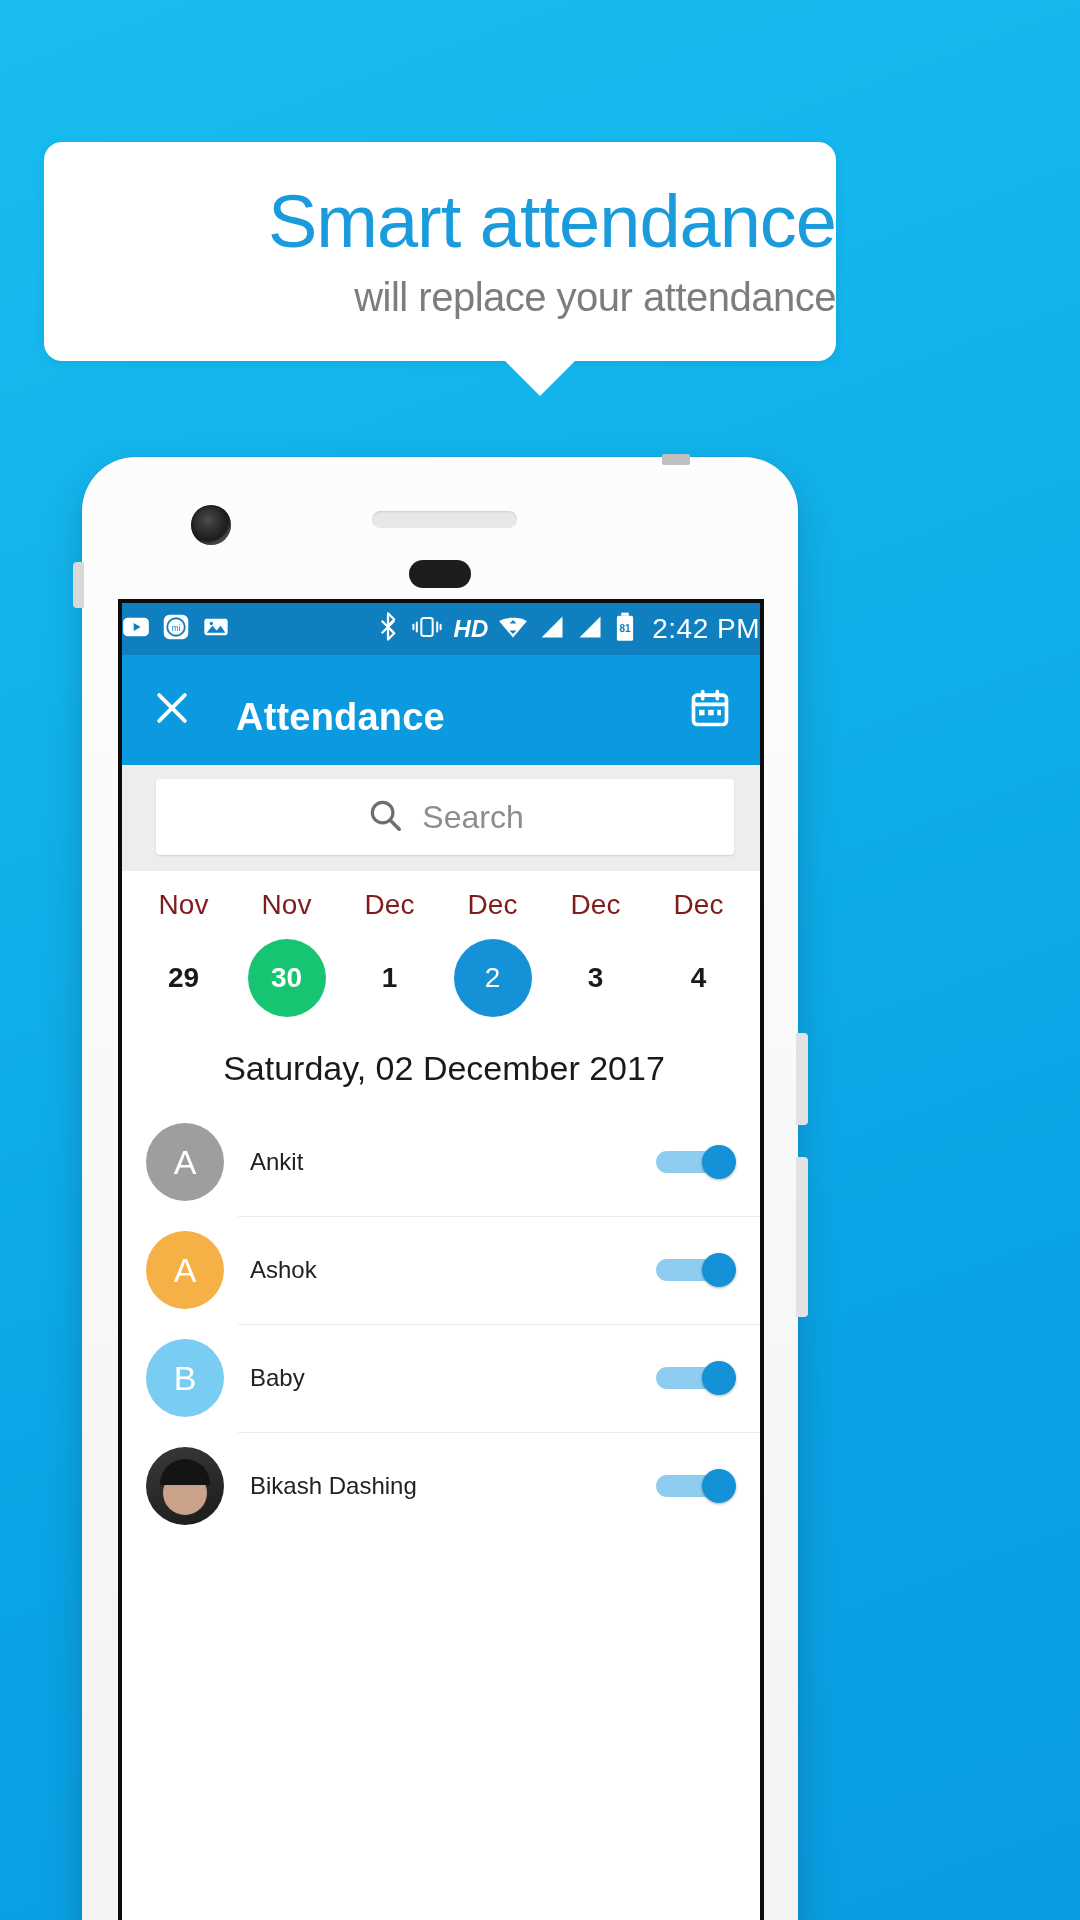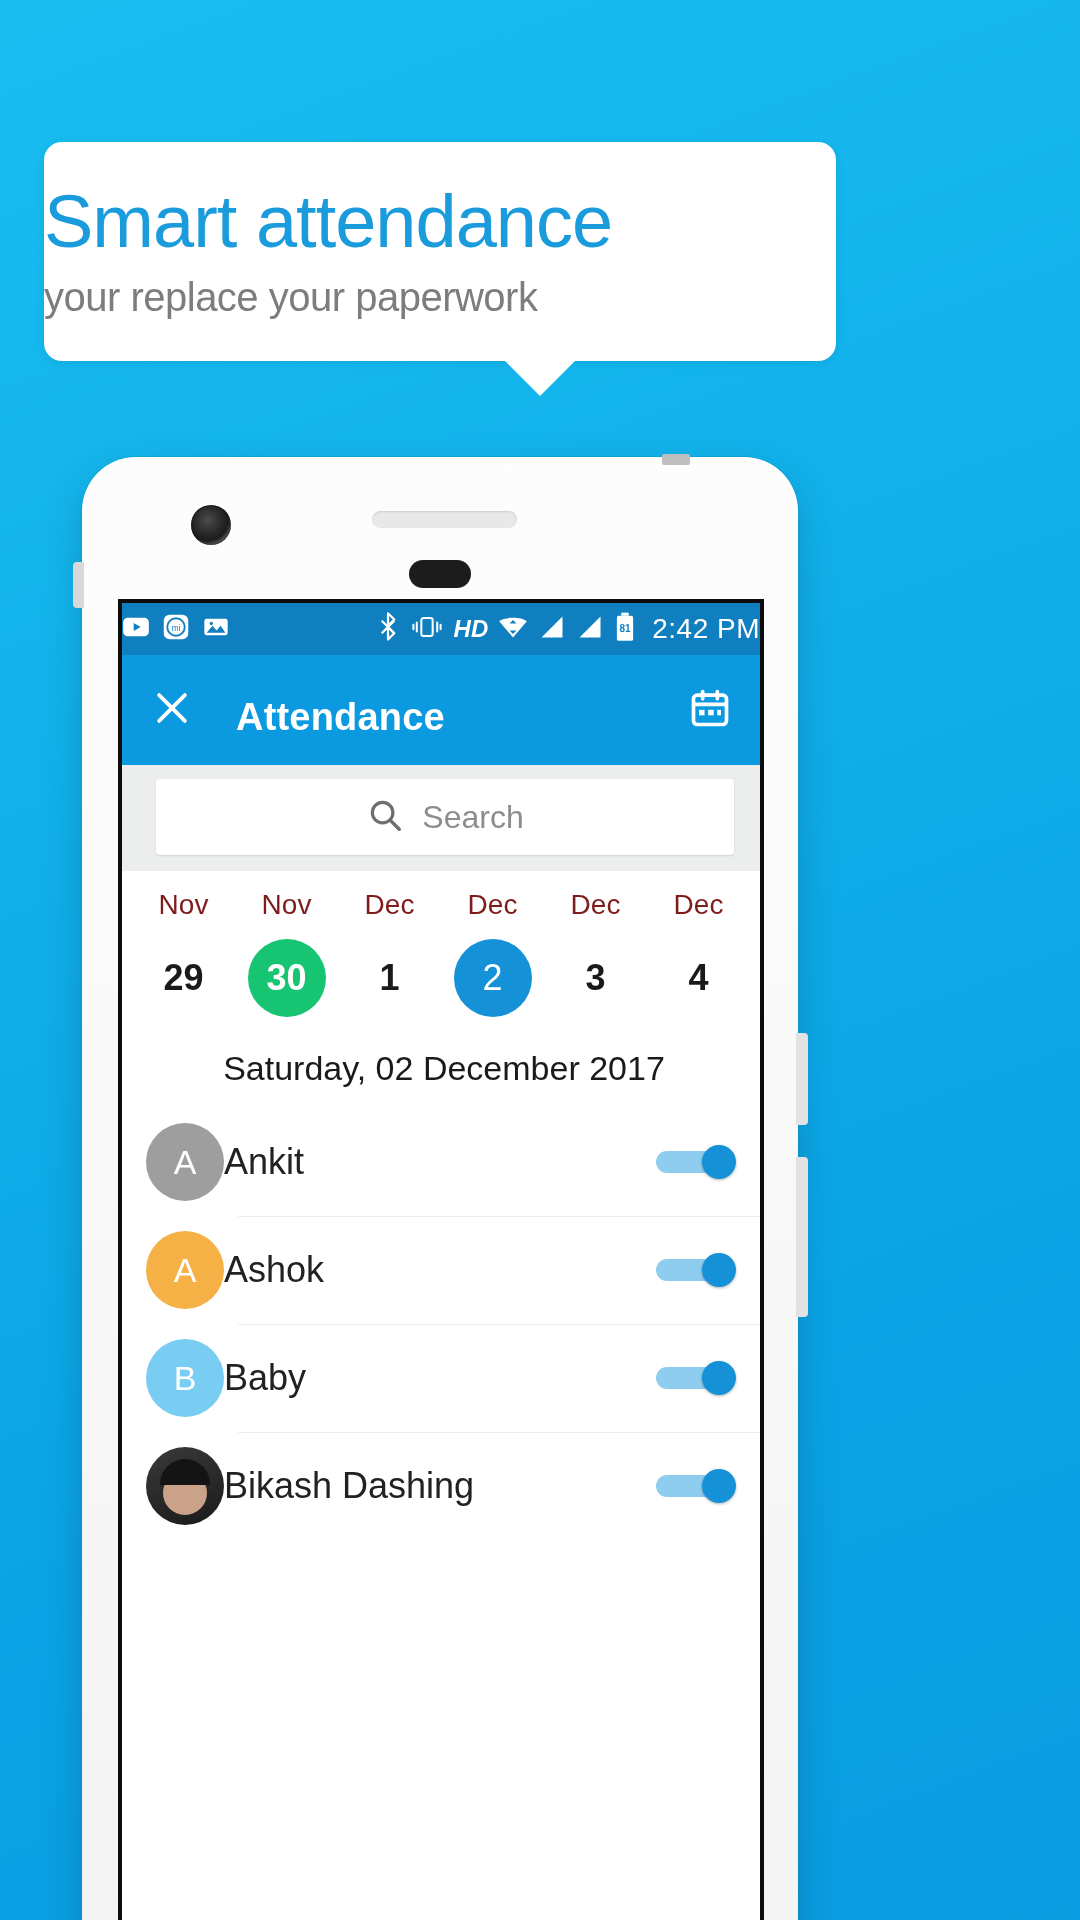--- a/index.html
+++ b/index.html
@@ -8,21 +8,21 @@
     font-family: "Liberation Sans", sans-serif;
     background: linear-gradient(160deg, #19bdf0 0%, #12b3ec 30%, #0aa3e6 70%, #0b9ce2 100%);
     position:relative;
   }
 
   
   #promo-bubble {
     position:absolute; left:44px; top:142px; width:792px; height:219px;
     background:#ffffff; border-radius:18px;
     box-shadow:0 2px 10px rgba(0,0,0,0.08);
-    display:flex; flex-direction:column; align-items:flex-start; justify-content:center;
+    display:flex; flex-direction:column; align-items:flex-end; justify-content:center;
   }
   #promo-tail {
     position:absolute; left:50%; top:360px; transform:translateX(-50%);
     width:0; height:0;
     border-left:36px solid transparent;
     border-right:36px solid transparent;
     border-top:36px solid #ffffff;
   }
   .promo-title {
     font-size:74px; color:#1a9bdc; font-weight:400;
@@ -107,21 +107,21 @@
   #search-placeholder { font-size:32px; color:#8d8d8d; margin-left:18px; }
 
   
   #date-strip { display:flex; padding:18px 10px 10px 10px; background:#ffffff; }
   .date-cell { flex:1; display:flex; flex-direction:column; align-items:center; }
   .date-month { font-size:28px; color:#7f1d1d; font-weight:400; margin-bottom:18px; }
   .date-num-wrap {
     width:78px; height:78px; border-radius:50%;
     display:flex; align-items:center; justify-content:center;
   }
-  .date-num { font-size:36px; font-weight:700; color:#1a1a1a; }
+  .date-num { font-size:28px; font-weight:700; color:#1a1a1a; }
   .date-num-wrap.today { background:#17c472; }
   .date-num-wrap.today .date-num { color:#ffffff; }
   .date-num-wrap.selected { background:#1591d8; }
   .date-num-wrap.selected .date-num { color:#ffffff; font-weight:400; }
 
   
   #date-header {
     text-align:center; font-size:34px; color:#1a1a1a;
     padding:22px 0 20px 6px; font-weight:400;
   }
@@ -146,40 +146,40 @@
   .avatar .face {
     position:absolute; width:44px; height:44px; border-radius:50%;
     background:#caa289; bottom:10px; left:50%; transform:translateX(-50%);
   }
   .avatar .hair {
     position:absolute; width:50px; height:26px; border-radius:25px 25px 0 0;
     background:#141414; top:12px; left:50%; transform:translateX(-50%);
   }
   .avatar.photo-2 .face { background:#b8865f; }
   .avatar.photo-2 .hair { background:#241a12; }
-  .row-name { font-size:36px; color:#222222; }
+  .row-name { font-size:24px; color:#222222; margin-left:26px; }
   .toggle {
     margin-left:auto; width:80px; height:34px; position:relative;
   }
   .toggle .track {
     position:absolute; left:0; top:6px; width:72px; height:22px;
     border-radius:11px; background:#8ecdf0;
   }
   .toggle .knob {
     position:absolute; right:0; top:0; width:34px; height:34px;
     border-radius:50%; background:#1591d8;
     box-shadow:0 1px 3px rgba(0,0,0,0.3);
   }
 </style>
 </head>
 <body>
 
 <div id="promo-bubble">
   <div class="promo-title">Smart attendance</div>
-  <div class="promo-sub">your replace your paperwork</div>
+  <div class="promo-sub">will replace your attendance</div>
 </div>
 <div id="promo-tail"></div>
 
 <div id="phone">
   <div id="phone-notch-top"></div>
   <div id="phone-side-btn-left"></div>
   <div id="phone-side-btn-right"></div>
   <div id="phone-side-btn-right2"></div>
   <div id="phone-camera"></div>
   <div id="phone-speaker"></div>

